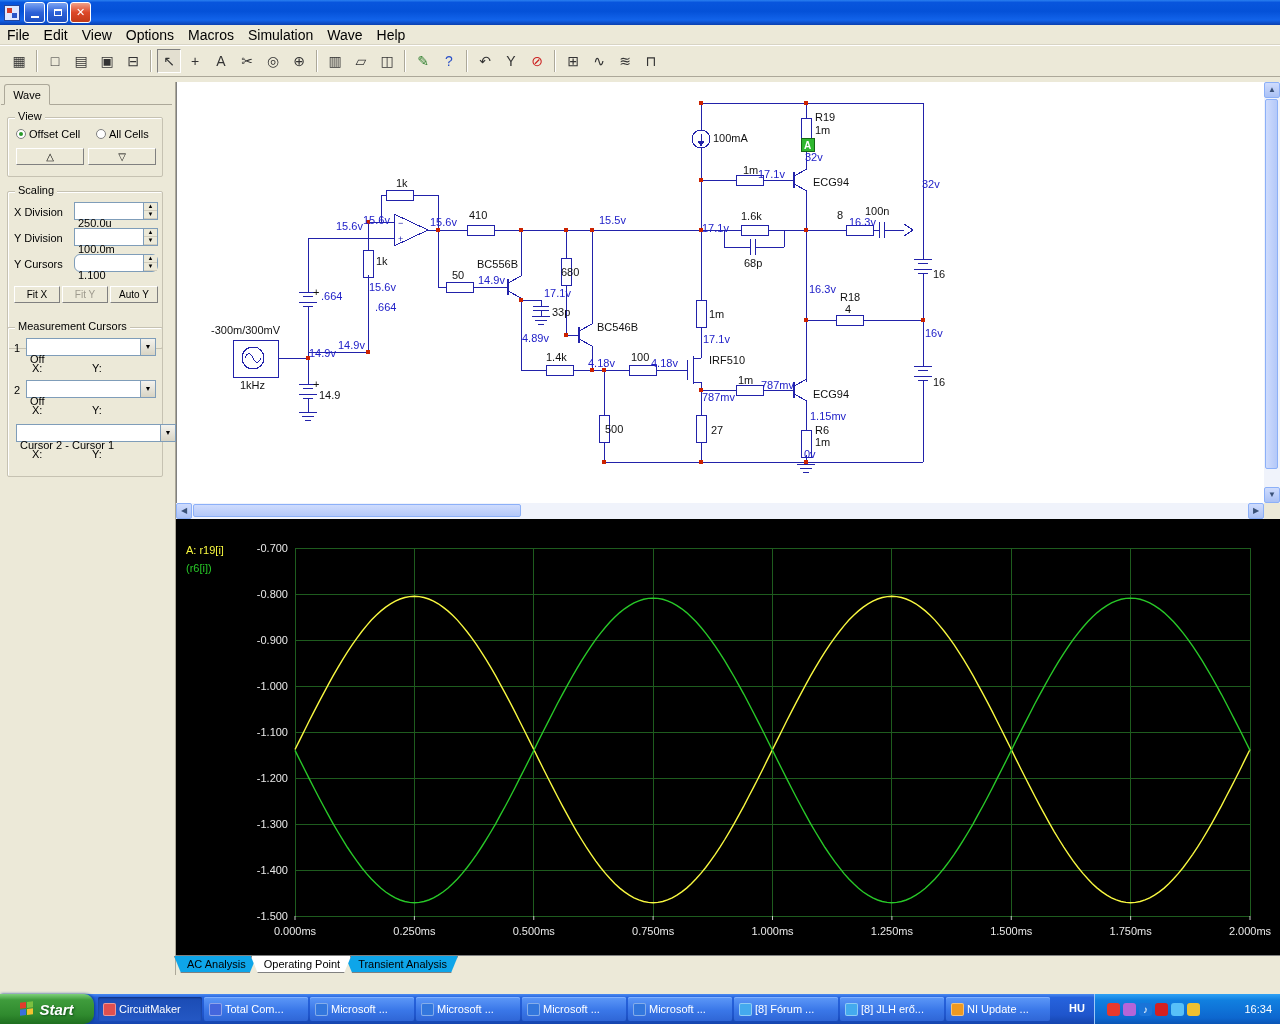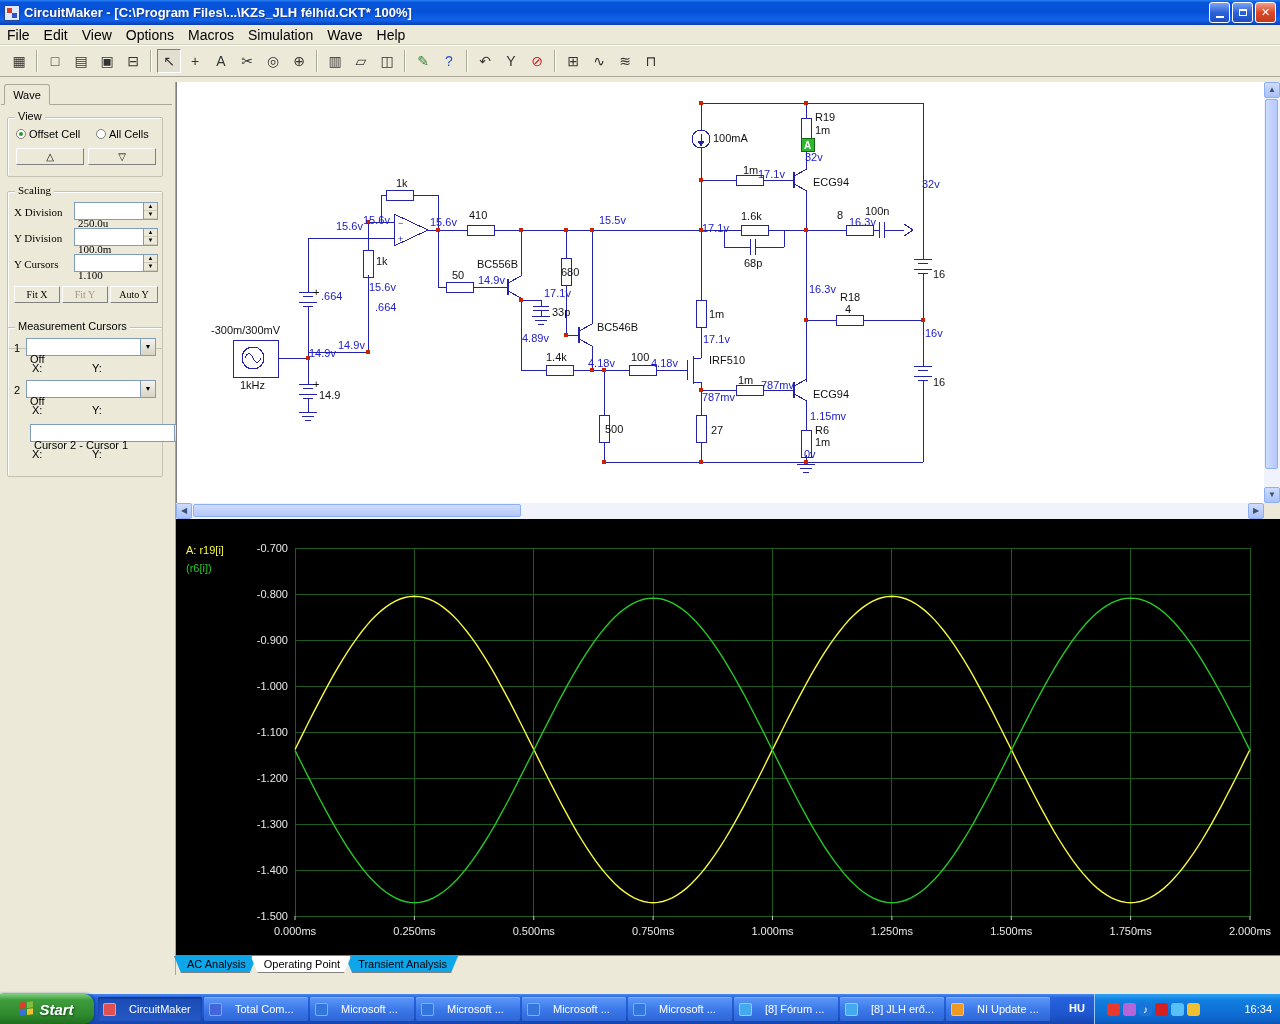--- a/index.html
+++ b/index.html
@@ -32,21 +32,21 @@
   .tbtn.pressed { border-color:#808080 #fff #fff #808080; background:#e3dfd0; }
   .tsep { width:2px; height:22px; margin:0 4px; border-left:1px solid #aca899; border-right:1px solid #fff; }
 
   
   #left-panel { position:absolute; left:0; top:82px; width:176px; height:893px; background:#ece9d8; border-right:1px solid #aca899; font-size:11px; }
   #wave-tab { position:absolute; left:4px; top:2px; width:46px; height:21px; background:#ece9d8; border:1px solid #aca899; border-bottom:1px solid #ece9d8; border-radius:3px 3px 0 0; text-align:center; padding-top:4px; z-index:2; }
   #panel-body { position:absolute; left:1px; top:22px; width:171px; height:860px; border-top:1px solid #aca899; }
   .groupbox { position:absolute; border:1px solid #c6c2b2; border-radius:2px; box-shadow:1px 1px 0 #fff inset; }
   .grp-label { position:absolute; top:-8px; left:7px; background:#ece9d8; padding:0 3px; }
   #grp-view   { left:6px; top:12px;  width:156px; height:60px; }
-  #grp-scale  { left:6px; top:86px;  width:156px; height:158px;font-family:Liberation Serif, serif; }
+  #grp-scale  { left:6px; top:86px;  width:156px; height:158px; }
   #grp-curs   { left:6px; top:222px; width:156px; height:150px; }
   .radio { display:inline-block; width:10px; height:10px; border:1px solid #808080; border-radius:50%; background:#fff; vertical-align:-1px; margin-right:3px; position:relative; }
   .radio.checked:before { content:""; position:absolute; left:2px; top:2px; width:4px; height:4px; border-radius:50%; background:#2a9a2a; }
   .pbtn { position:absolute; height:17px; background:#ece9d8; border:1px solid; border-color:#fff #808080 #808080 #fff; font-size:10px; text-align:center; padding-top:2px; }
   .pbtn.disabled { color:#9e9a8e; }
   .fieldrow-label { position:absolute; }
   .spin, .combo { position:absolute; height:18px; background:#fff; border:1px solid #7f9db9; display:flex; }
   .spin-val, .combo-val { flex:1; padding:14px 3px; font-size:11px; white-space:nowrap; overflow:hidden; }
   .spin-btns { width:14px; display:flex; flex-direction:column; border-left:1px solid #7f9db9; }
   .spin-btns i { flex:1; font-size:6px; line-height:7px; text-align:center; font-style:normal; background:#ece9d8; border-bottom:1px solid #d0ccbc; }
@@ -70,40 +70,39 @@
   
   #taskbar { position:absolute; left:0; top:994px; width:1280px; height:30px;
     background:linear-gradient(180deg,#4a8af1 0%,#2663dd 12%,#1f55cc 70%,#1545ae 100%); display:flex; align-items:center; }
   #start-btn { width:94px; height:30px; border-radius:0 10px 10px 0;
     background:linear-gradient(180deg,#7ed07a 0%,#3f9c3c 20%,#2f8a2e 70%,#1e6e1f 100%);
     color:#fff; font-weight:bold; font-style:italic; font-size:15px; display:flex; align-items:center; justify-content:center; gap:5px;
     text-shadow:1px 1px 2px #14501a; box-shadow:1px 0 3px #0b3a92; }
   .flag { width:14px; height:14px; display:grid; grid-template-columns:6px 6px; grid-template-rows:6px 6px; gap:1px; transform:skewY(-6deg); }
   .flag i { display:block; } .flag i:nth-child(1){background:#e23a2c;} .flag i:nth-child(2){background:#7cbf3f;} .flag i:nth-child(3){background:#3a70dd;} .flag i:nth-child(4){background:#f3c231;}
   #task-buttons { display:flex; gap:2px; margin-left:4px; flex:1; }
-  .taskbtn { width:104px; height:24px; border-radius:2px; display:flex; align-items:center; gap:13px; padding:0 5px;
+  .taskbtn { width:104px; height:24px; border-radius:2px; display:flex; align-items:center; gap:3px; padding:0 5px;
     background:linear-gradient(180deg,#5d98f8,#3a77e8 55%,#2f66d6); box-shadow:0 1px 0 #7fb0ff inset; color:#fff; font-size:11px; white-space:nowrap; overflow:hidden; }
   .taskbtn.active { background:linear-gradient(180deg,#1b4cb4,#2458c4); box-shadow:0 1px 2px #10307c inset; }
   .taskbtn .ticon { width:13px; height:13px; border-radius:2px; flex:0 0 13px; border:1px solid #ffffff66; }
   #lang-box { width:26px; height:20px; color:#fff; font-size:11px; font-weight:bold; text-align:center; padding-top:3px; margin:0 4px; }
   #tray { height:30px; width:186px; display:flex; align-items:center; gap:4px; padding:0 8px 0 12px;
     background:linear-gradient(180deg,#2fa2f5 0%,#1180e0 20%,#0d67cf 80%,#0a55b5 100%); border-left:1px solid #9cc8f8; }
   .tray-icon { width:13px; height:13px; border-radius:3px; font-size:10px; line-height:13px; text-align:center; color:#fff; }
   #clock { color:#fff; font-size:11px; margin-left:auto; }
 
   svg text { font-family:"Liberation Sans", sans-serif; }
 </style>
 </head>
 <body>
 
 <div id="screen">
 
   <div id="titlebar">
     <span id="title-icon"></span>
-    <span id="title-text">CircuitMaker - [C:\Program Files\...\KZs_JLH félhíd.CKT* 100%]</span>
     <span class="tb-btns">
       <span class="tb-btn">
           <span class="minbar"></span>
         </span>
       <span class="tb-btn">
           <span class="maxbox"></span>
         </span>
       <span class="tb-btn close">✕</span>
     </span>
   </div>
@@ -175,21 +174,21 @@
           </span>
         <span class="fieldrow-label" style="left:6px;top:40px;">Y Division</span>
         <span class="spin" style="left:66px;top:36px;width:84px;">
           <span class="spin-val">100.0m</span>
             <span class="spin-btns">
               <i>▲</i>
               <i>▼</i>
             </span>
           </span>
         <span class="fieldrow-label" style="left:6px;top:66px;">Y Cursors</span>
-        <span class="spin" style="left:66px;top:62px;width:84px;">
+        <span class="spin" style="left:66px;top:62px;width:84px;border-radius:6px;">
           <span class="spin-val">1.100</span>
             <span class="spin-btns">
               <i>▲</i>
               <i>▼</i>
             </span>
           </span>
         <span class="pbtn" style="left:6px;top:94px;width:46px;">Fit X</span>
         <span class="pbtn disabled" style="left:54px;top:94px;width:46px;">Fit Y</span>
         <span class="pbtn" style="left:102px;top:94px;width:48px;">Auto Y</span>
       </div>
@@ -203,21 +202,21 @@
           </span>
         <span class="fieldrow-label" style="left:24px;top:34px;">X:</span>
         <span class="fieldrow-label" style="left:84px;top:34px;">Y:</span>
         <span class="fieldrow-label" style="left:6px;top:56px;">2</span>
         <span class="combo" style="left:18px;top:52px;width:130px;">
           <span class="combo-val">Off</span>
             <span class="combo-btn">▼</span>
           </span>
         <span class="fieldrow-label" style="left:24px;top:76px;">X:</span>
         <span class="fieldrow-label" style="left:84px;top:76px;">Y:</span>
-        <span class="combo" style="left:8px;top:96px;width:160px;margin-left:14px;">
+        <span class="combo" style="left:8px;top:96px;width:160px;">
           <span class="combo-val">Cursor 2 - Cursor 1</span>
             <span class="combo-btn">▼</span>
           </span>
         <span class="fieldrow-label" style="left:24px;top:120px;">X:</span>
         <span class="fieldrow-label" style="left:84px;top:120px;">Y:</span>
       </div>
 
     </div>
   </div>
 

